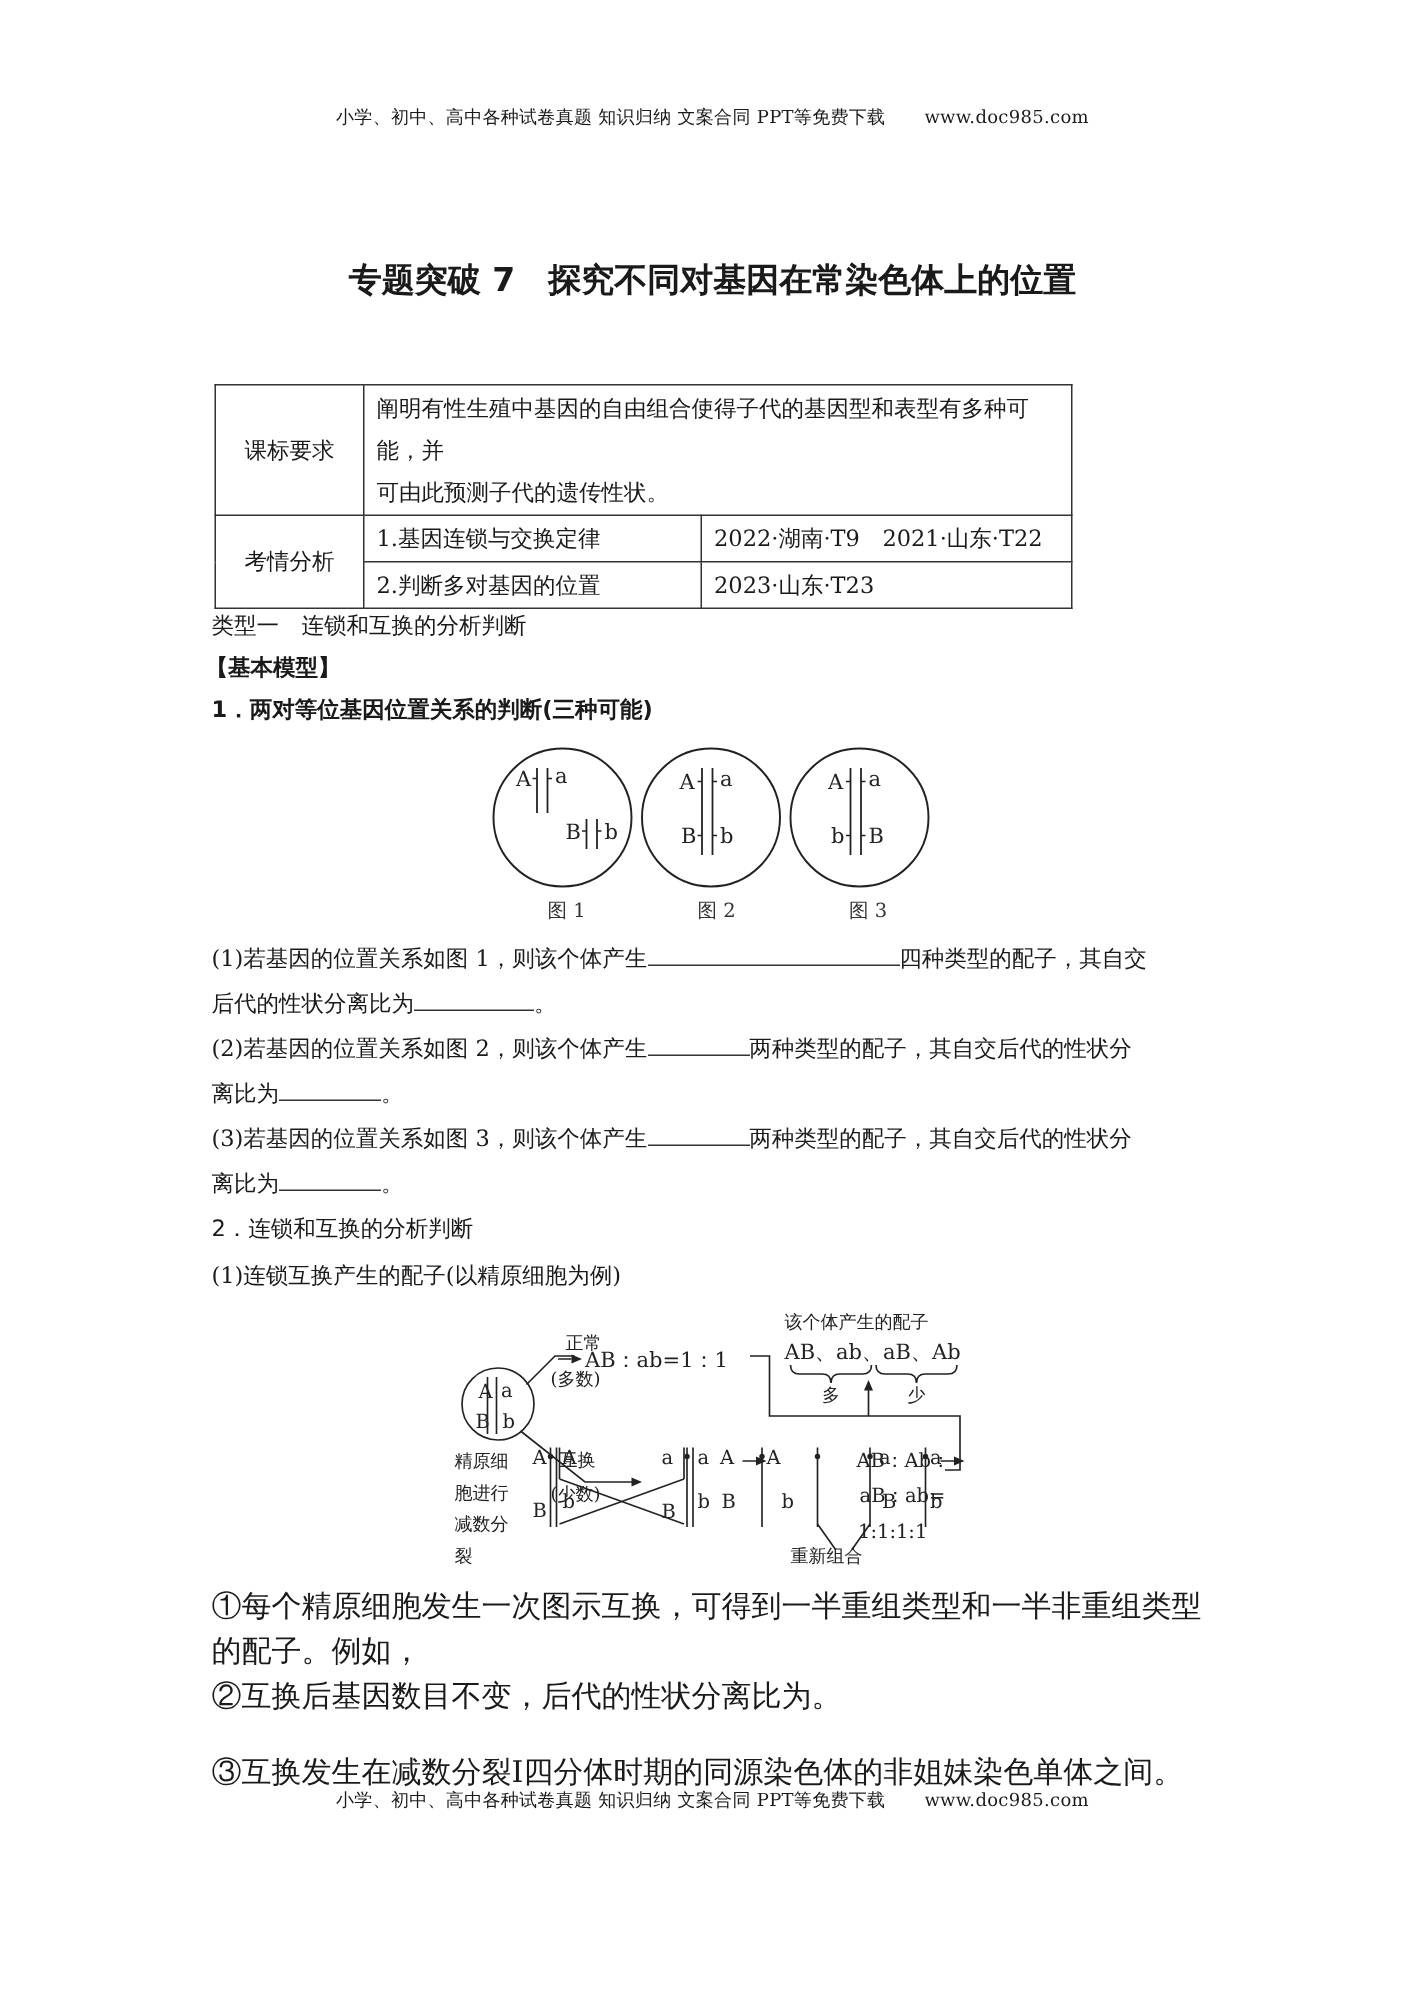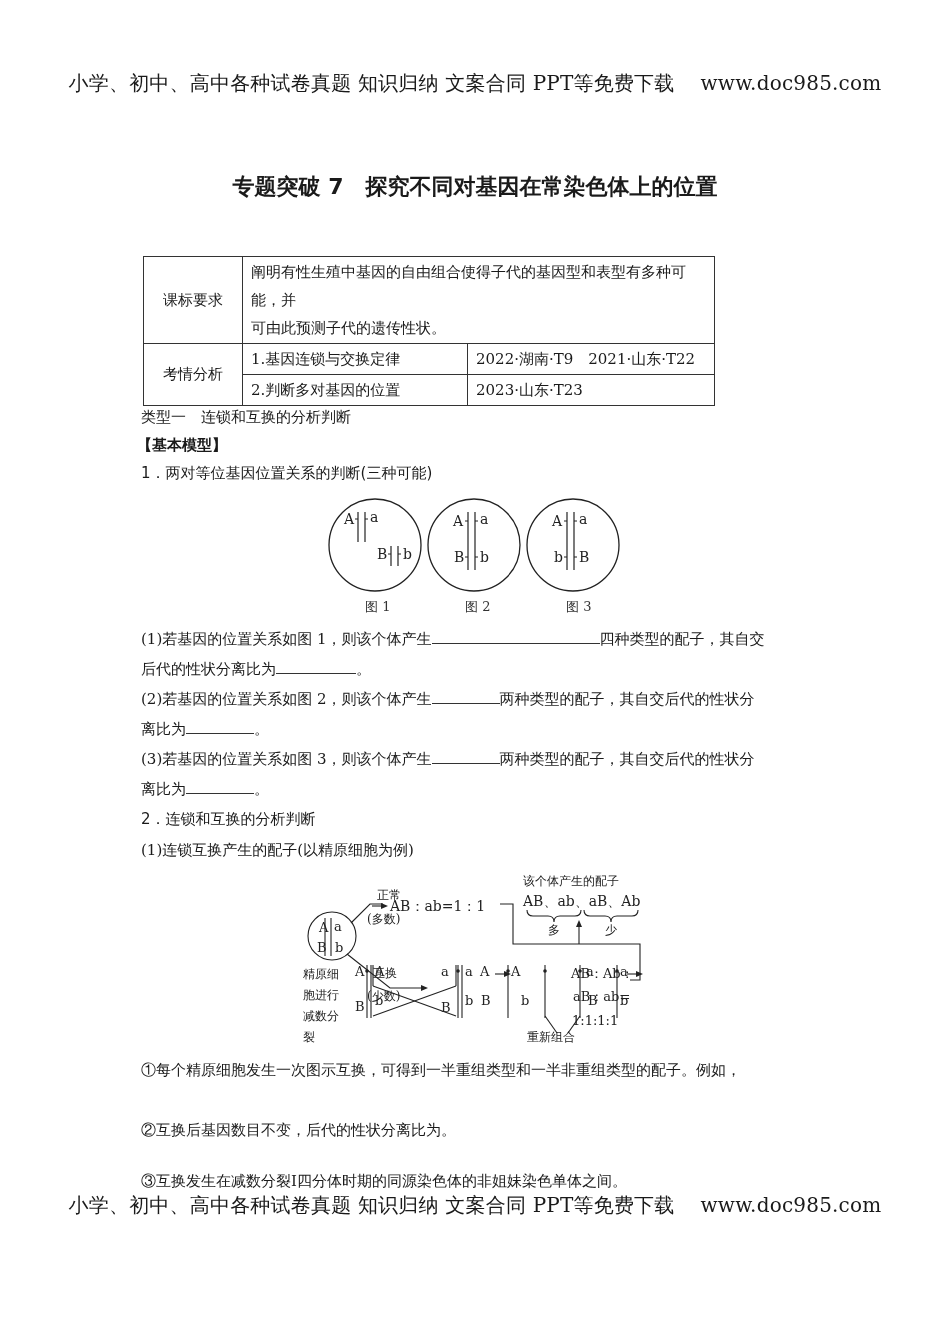--- a/index.html
+++ b/index.html
@@ -1,31 +1,31 @@
 <!DOCTYPE html>
 <html><head>
 <meta charset="utf-8">
 <style>
   html, body { margin: 0; padding: 0; background: #ffffff; }
   body { width: 950px; height: 1344px; position: relative; overflow: hidden;
          font-family: "DejaVu Serif", "Liberation Serif", serif; color: #1a1a1a; }
   .abs { position: absolute; }
-  .banner { left: 0; width: 950px; text-align: center; font-size: 20px; letter-spacing: 0.2px; }
+  .banner { left: 0; width: 950px; text-align: center; font-size: 12px; letter-spacing: 0.2px; }
   .banner .url { margin-left: 26px; }
   .title { top: 172px; left: 0; width: 950px; text-align: center; font-size: 22px; font-weight: bold;
            font-family: "DejaVu Sans", "Liberation Sans", sans-serif; }
   table.req { position: absolute; left: 143px; top: 256px; width: 572px; border-collapse: collapse; font-size: 15px; }
   table.req td { border: 1px solid #333; padding: 0 8px; vertical-align: middle; }
   table.req td.head { width: 82px; text-align: center; font-family: "DejaVu Sans", "Liberation Sans", sans-serif; }
   table.req td.desc { line-height: 28px; padding-top: 1px; padding-bottom: 1px; }
   table.req tr.r2 td, table.req tr.r3 td { height: 30px; }
   .line { left: 141px; font-size: 15px; white-space: nowrap; }
   .sans { font-family: "DejaVu Sans", "Liberation Sans", sans-serif; }
   .blank { display: inline-block; border-bottom: 1px solid #333; height: 14px; vertical-align: baseline; }
-  .para { left: 141px; width: 670px; font-size: 15px; line-height: 30px; }
+  .para { left: 141px; width: 670px; font-size: 20px; line-height: 30px; }
   svg text { font-family: "DejaVu Serif", "Liberation Serif", serif; }
 </style>
 </head>
 <body>
 
 <div class="abs banner" style="top:70px;">
   <span>小学、初中、高中各种试卷真题 知识归纳 文案合同 PPT等免费下载</span><span class="url">www.doc985.com</span>
 </div>
 
 <div class="abs title">专题突破 7　探究不同对基因在常染色体上的位置</div>
@@ -46,21 +46,21 @@
   </tr>
   <tr class="r3">
     <td>2.判断多对基因的位置</td>
     <td>2023·山东·T23</td>
   </tr>
 </tbody>
   </table>
 
 <div class="abs line sans" style="top:408px;">类型一　连锁和互换的分析判断</div>
 <div class="abs line sans" style="top:436px; left:137px; font-weight:bold;">【基本模型】</div>
-<div class="abs line sans" style="top:464px;">1．两对等位基因位置关系的判断(三种可能)</div>
+<div class="abs line sans" style="top:464px;font-weight:bold;">1．两对等位基因位置关系的判断(三种可能)</div>
 
 <svg class="abs" style="left:320px; top:490px;" width="310" height="130" viewBox="0 0 310 130">
   <g font-size="14" fill="#222" stroke="#222">
 
     <circle cx="55" cy="55" r="46" fill="none" stroke-width="1.3"></circle>
     <line x1="38" y1="22" x2="38" y2="52" stroke-width="1.2"></line>
     <line x1="45" y1="22" x2="45" y2="52" stroke-width="1.2"></line>
     <line x1="35" y1="29" x2="38" y2="29" stroke-width="1"></line>
     <line x1="45" y1="29" x2="48" y2="29" stroke-width="1"></line>
     <line x1="71" y1="56" x2="71" y2="76" stroke-width="1.2"></line>

